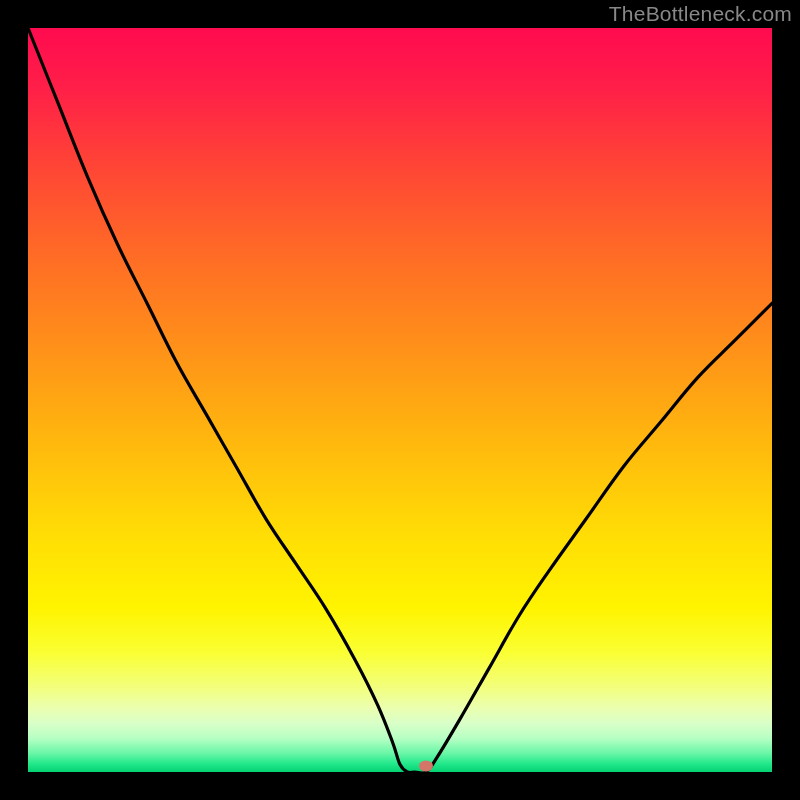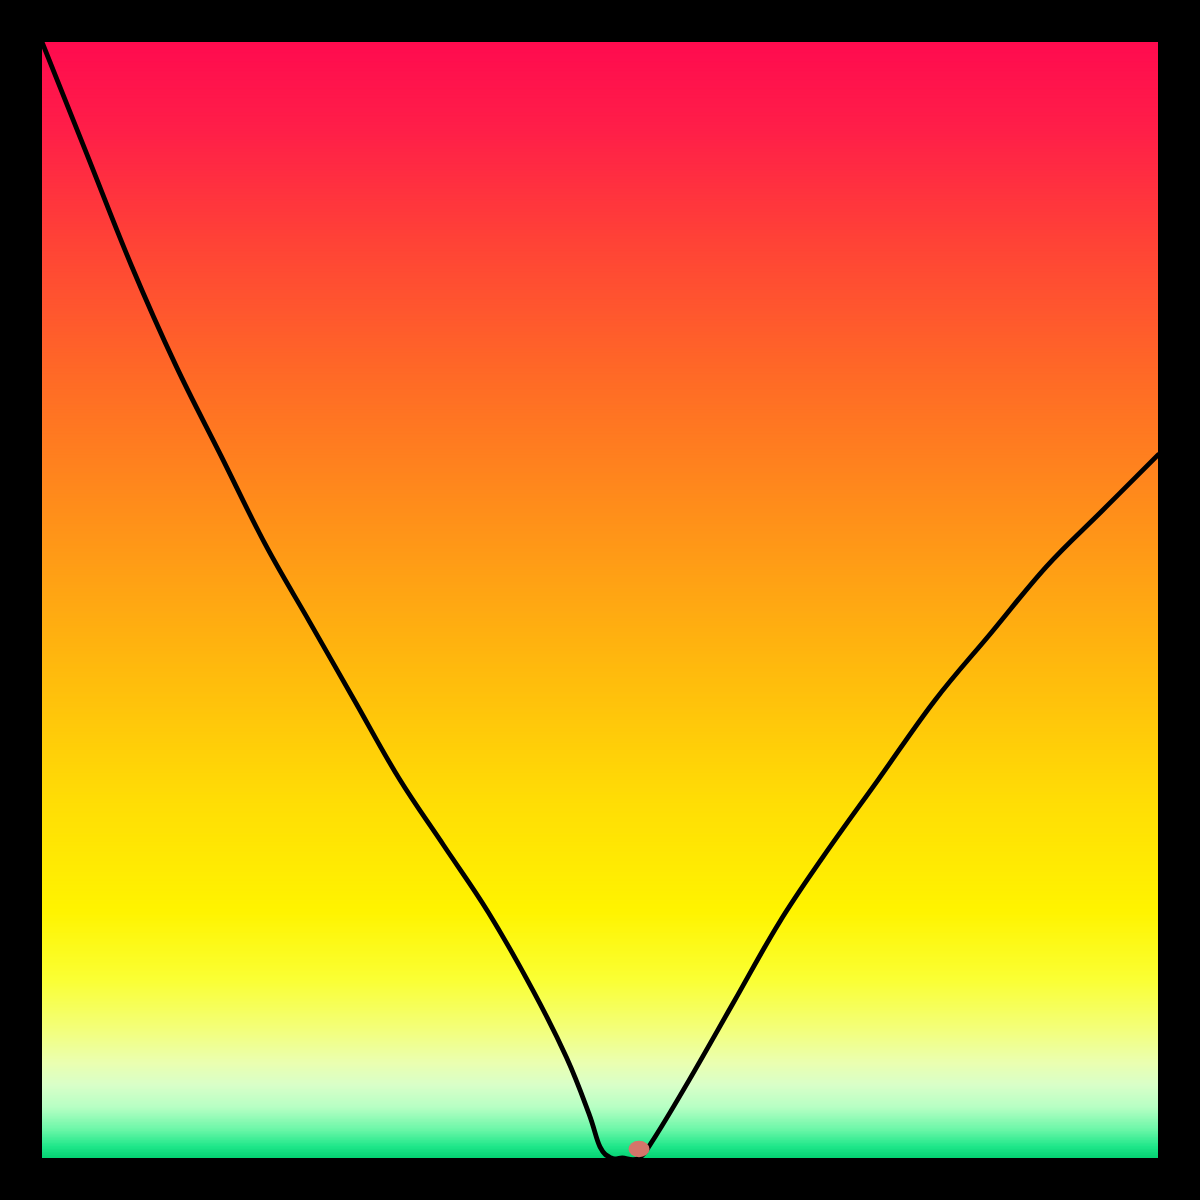--- a/index.html
+++ b/index.html
@@ -55,20 +55,21 @@
     height: 11px;
     border-radius: 50%;
     background: #d4756a;
     transform: translate(-50%, -50%);
   }
 </style>
 </head>
 <body>
 
 <div class="frame">
+  <div class="watermark">TheBottleneck.com</div>
   <div class="plot-area">
     <div class="gradient">
         <div class="strip" style="top:0px;height:2px;background:rgb(255,11,79)"></div>
         <div class="strip" style="top:1px;height:2px;background:rgb(255,11,79)"></div>
         <div class="strip" style="top:2px;height:2px;background:rgb(255,12,79)"></div>
         <div class="strip" style="top:3px;height:2px;background:rgb(255,12,79)"></div>
         <div class="strip" style="top:4px;height:2px;background:rgb(255,12,79)"></div>
         <div class="strip" style="top:5px;height:2px;background:rgb(255,13,78)"></div>
         <div class="strip" style="top:6px;height:2px;background:rgb(255,13,78)"></div>
         <div class="strip" style="top:7px;height:2px;background:rgb(255,13,78)"></div>

